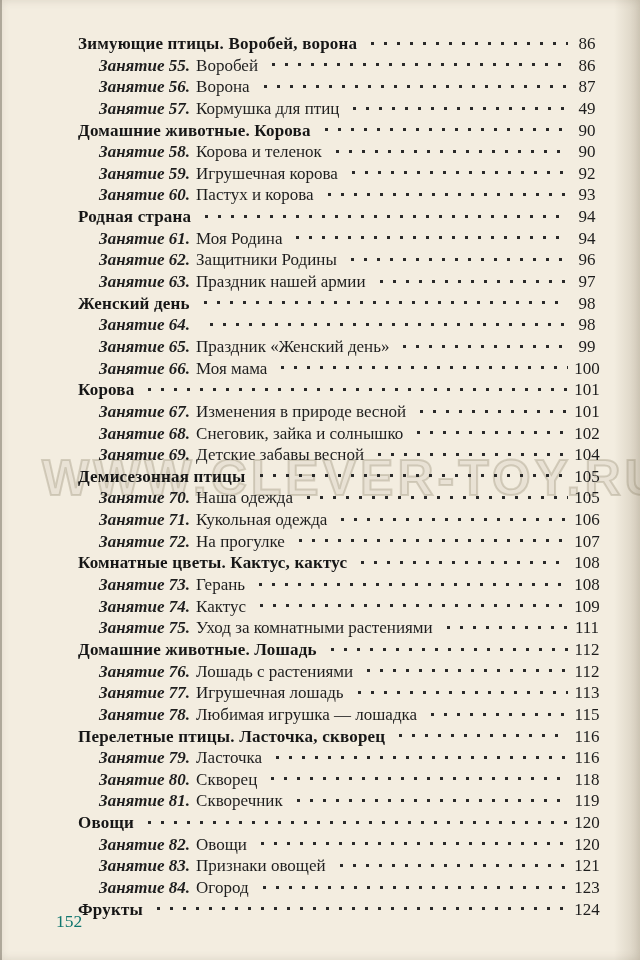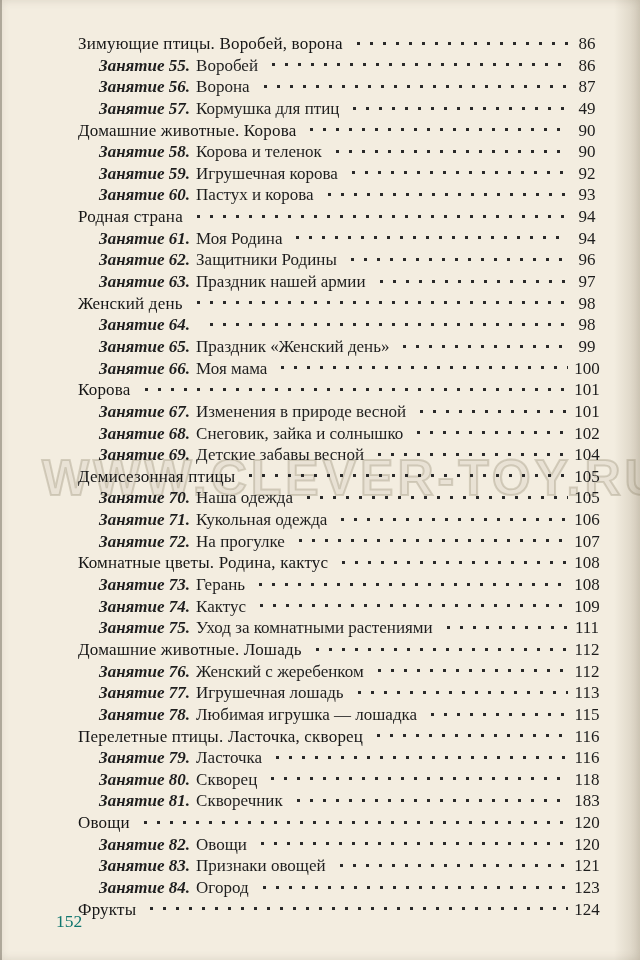--- a/index.html
+++ b/index.html
@@ -36,21 +36,21 @@
   }
   .toc-row {
     display: flex;
     align-items: baseline;
     line-height: 21.65px;
     height: 21.65px;
     font-size: 17px;
     color: #1e1e1e;
     white-space: nowrap;
   }
-  .toc-row.section .title { font-weight: normal; color: #161616; letter-spacing: 0.2px; }
+  .toc-row.section .title { font-weight: bold; color: #161616; letter-spacing: 0.2px; }
   .toc-row.lesson { padding-left: 21px; }
   .prefix { font-weight: bold; font-style: italic; margin-right: 6px; text-align: center; }
   .prefix:empty { display: none; }
   .leader {
     flex: 1 1 auto;
     align-self: stretch;
     min-width: 8px;
     margin: 0 4px 0 6px;
     background-image: radial-gradient(circle, #2a2a2a 1.5px, rgba(0,0,0,0) 1.9px);
     background-size: 13px 13px;
@@ -253,21 +253,21 @@
 
   <div class="toc-row lesson">
     <span class="prefix">Занятие 72.</span>
     <span class="title">На прогулке</span>
     <span class="leader"></span>
     <span class="page-num">107</span>
   </div>
 
   <div class="toc-row section">
 
-    <span class="title">Комнатные цветы. Родина, кактус</span>
+    <span class="title">Комнатные цветы. Кактус, кактус</span>
     <span class="leader"></span>
     <span class="page-num">108</span>
   </div>
 
   <div class="toc-row lesson">
     <span class="prefix">Занятие 73.</span>
     <span class="title">Герань</span>
     <span class="leader"></span>
     <span class="page-num">108</span>
   </div>
@@ -288,21 +288,21 @@
 
   <div class="toc-row section">
 
     <span class="title">Домашние животные. Лошадь</span>
     <span class="leader"></span>
     <span class="page-num">112</span>
   </div>
 
   <div class="toc-row lesson">
     <span class="prefix">Занятие 76.</span>
-    <span class="title">Женский с жеребенком</span>
+    <span class="title">Лошадь с растениями</span>
     <span class="leader"></span>
     <span class="page-num">112</span>
   </div>
 
   <div class="toc-row lesson">
     <span class="prefix">Занятие 77.</span>
     <span class="title">Игрушечная лошадь</span>
     <span class="leader"></span>
     <span class="page-num">113</span>
   </div>
@@ -332,21 +332,21 @@
     <span class="prefix">Занятие 80.</span>
     <span class="title">Скворец</span>
     <span class="leader"></span>
     <span class="page-num">118</span>
   </div>
 
   <div class="toc-row lesson">
     <span class="prefix">Занятие 81.</span>
     <span class="title">Скворечник</span>
     <span class="leader"></span>
-    <span class="page-num">183</span>
+    <span class="page-num">119</span>
   </div>
 
   <div class="toc-row section">
 
     <span class="title">Овощи</span>
     <span class="leader"></span>
     <span class="page-num">120</span>
   </div>
 
   <div class="toc-row lesson">

